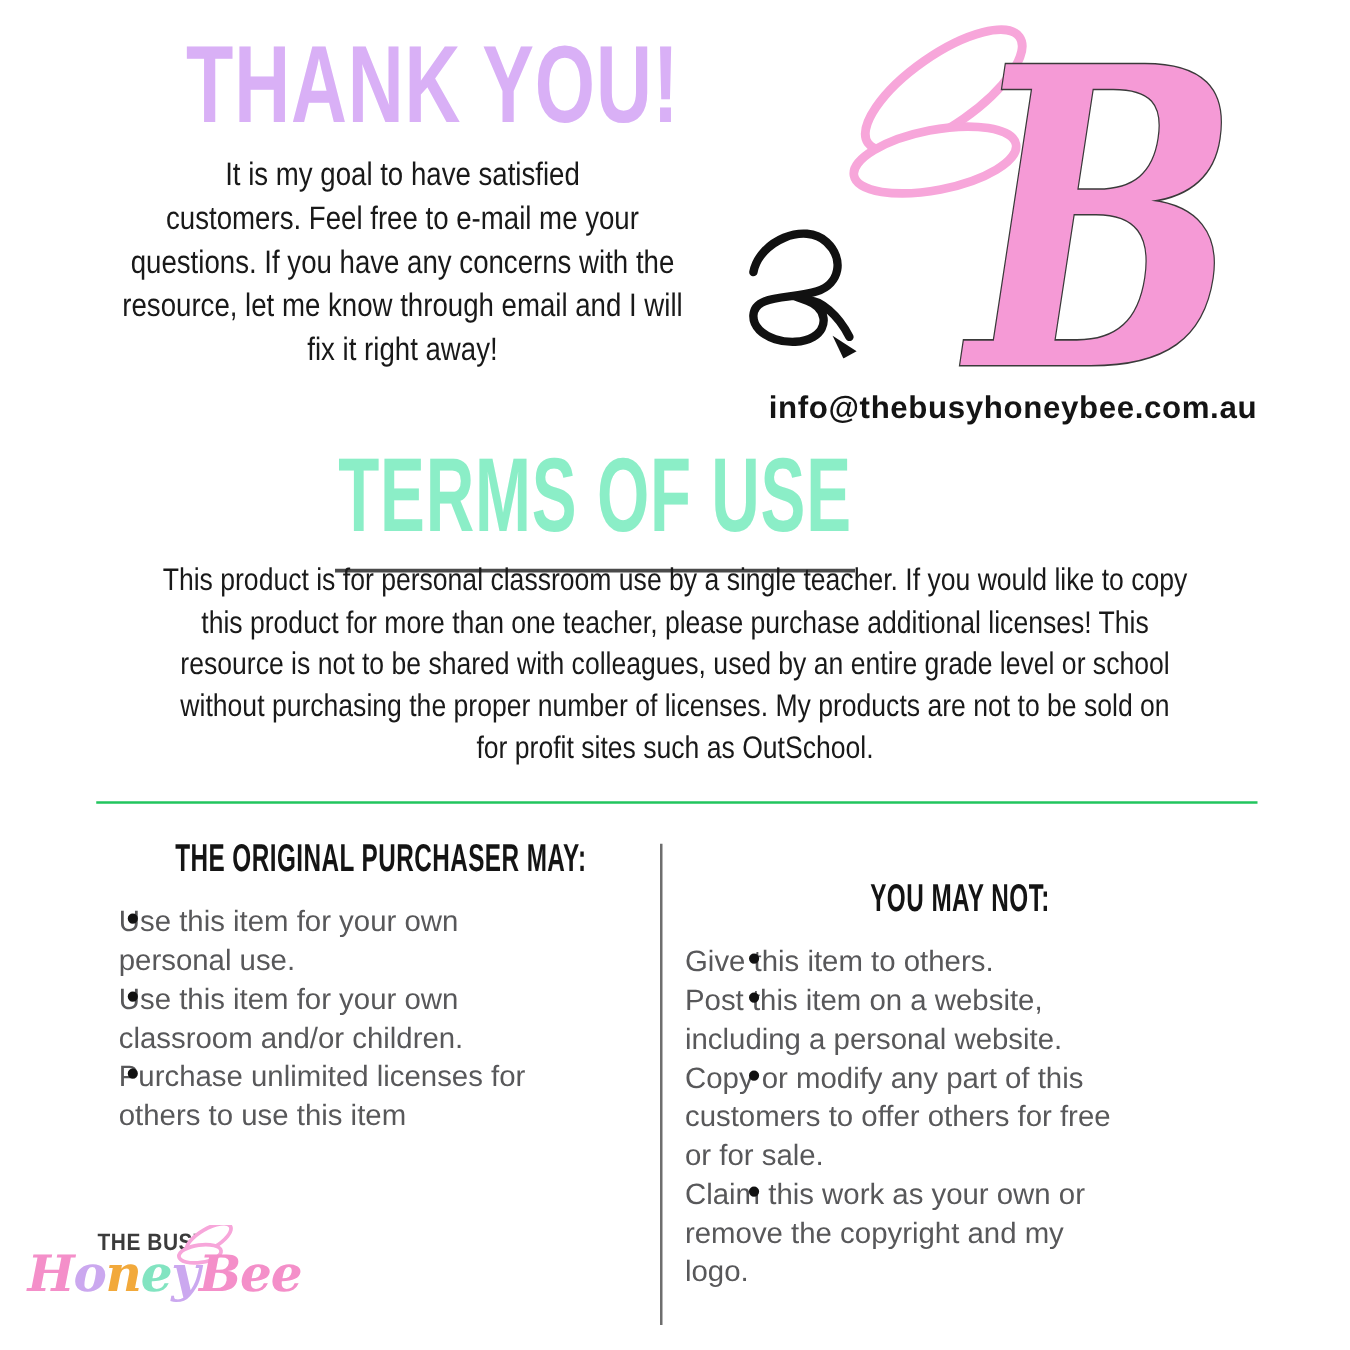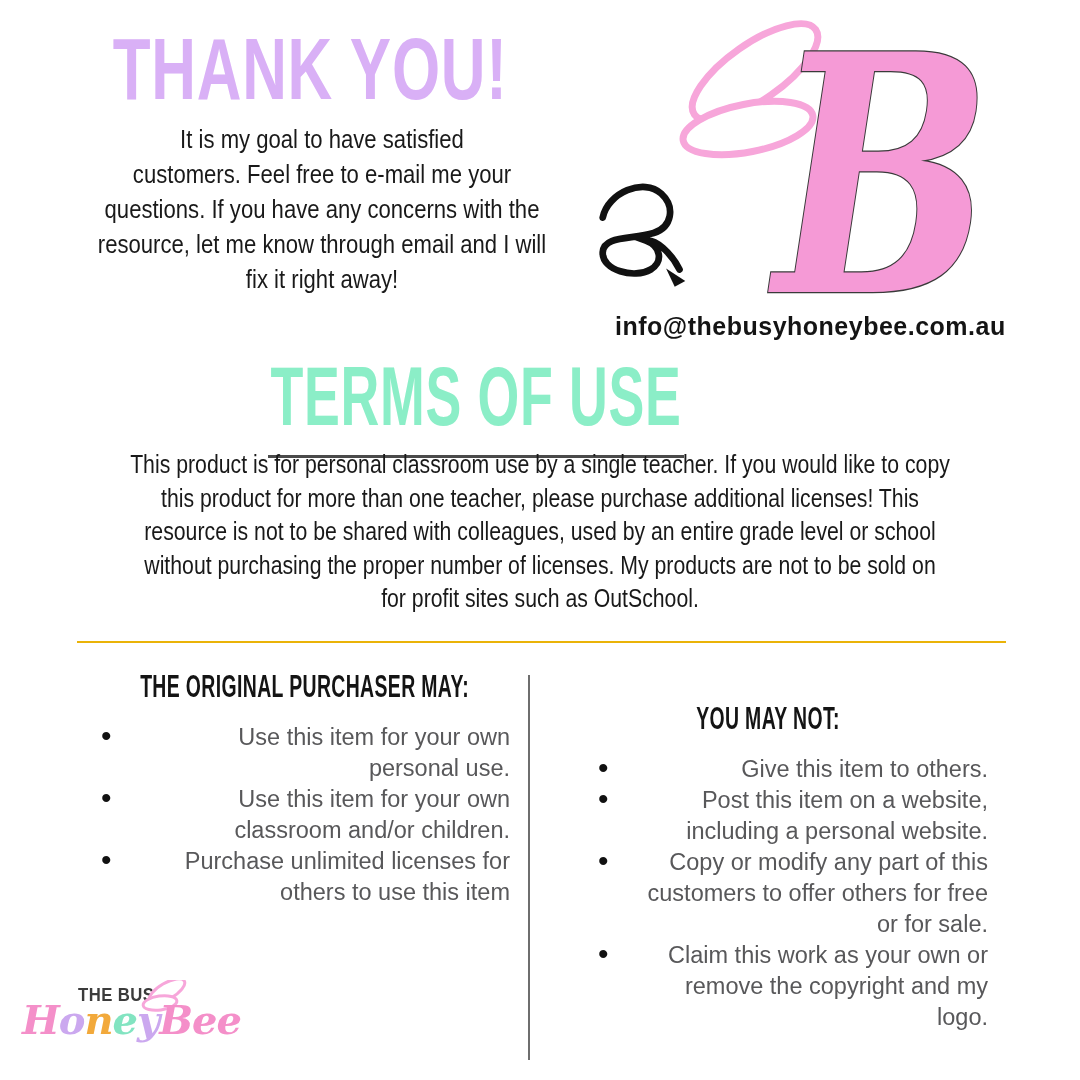--- a/index.html
+++ b/index.html
@@ -1,21 +1,21 @@
 <!DOCTYPE html>
 <html><head>
 <meta charset="utf-8">
 <style>
   html,body{margin:0;padding:0;background:#fff;}
   .page{
     position:relative;width:1080px;height:1080px;background:#fff;overflow:hidden;
     font-family:"Liberation Sans",sans-serif;color:#1c1c1c;
   }
   
-  .title-wrap{position:absolute;left:0;top:18px;width:620px;text-align:center;text-decoration:underline;}
+  .title-wrap{position:absolute;left:0;top:18px;width:620px;text-align:right;text-decoration:underline;}
   .title-wrap h1{
     margin:0;display:inline-block;font-size:86px;font-weight:800;letter-spacing:1px;
     color:#d9b0f6;transform:scale(0.72,1.02);transform-origin:center top;white-space:nowrap;
   }
   .intro{
     position:absolute;left:-8px;top:122px;width:660px;margin:0;
     font-size:26px;line-height:35px;text-align:center;white-space:pre-line;
     transform:scaleX(0.85);transform-origin:center top;color:#191919;
   }
   
@@ -34,33 +34,33 @@
     transform:scale(0.64,1.0);transform-origin:center top;
   }
   .terms-body{
     position:absolute;left:-40px;top:448px;width:1160px;margin:0;
     font-size:25px;line-height:33.5px;text-align:center;white-space:pre-line;
     transform:scaleX(0.85);transform-origin:center top;color:#191919;
   }
   
   .columns{
     position:absolute;left:77px;top:641px;width:929px;height:419px;
-    display:flex;border-top:2px solid #eab308;box-sizing:border-box;
+    display:flex;border-top:2px solid #22c55e;box-sizing:border-box;
   }
   .col{box-sizing:border-box;}
   .col.left{width:451px;}
   .col.right{flex:1;border-left:2px solid #6e6e6e;margin-top:32px;}
   .col h3{
     margin:26px 0 0 0;text-align:center;font-size:27px;font-weight:800;
     letter-spacing:0.5px;color:#141414;transform:scale(0.72,1.15);transform-origin:center top;
     white-space:nowrap;
   }
   .col ul{list-style:none;margin:22px 0 0 0;padding:0;}
   .col li{
-    position:relative;text-align:right;white-space:pre-line;
+    position:relative;text-align:left;white-space:pre-line;
     font-size:23.5px;line-height:31px;color:#58585a;margin:0;padding:0 18px;
   }
   .col.left li::before,.col.right li::before{
     content:"\2022";position:absolute;top:-2px;color:#111;font-size:30px;
   }
   .col.left li::before{left:24px;}
   .col.right li::before{left:68px;}
   
   .footer-logo{position:absolute;left:22px;top:984px;width:220px;height:96px;}
   .fl-top{

